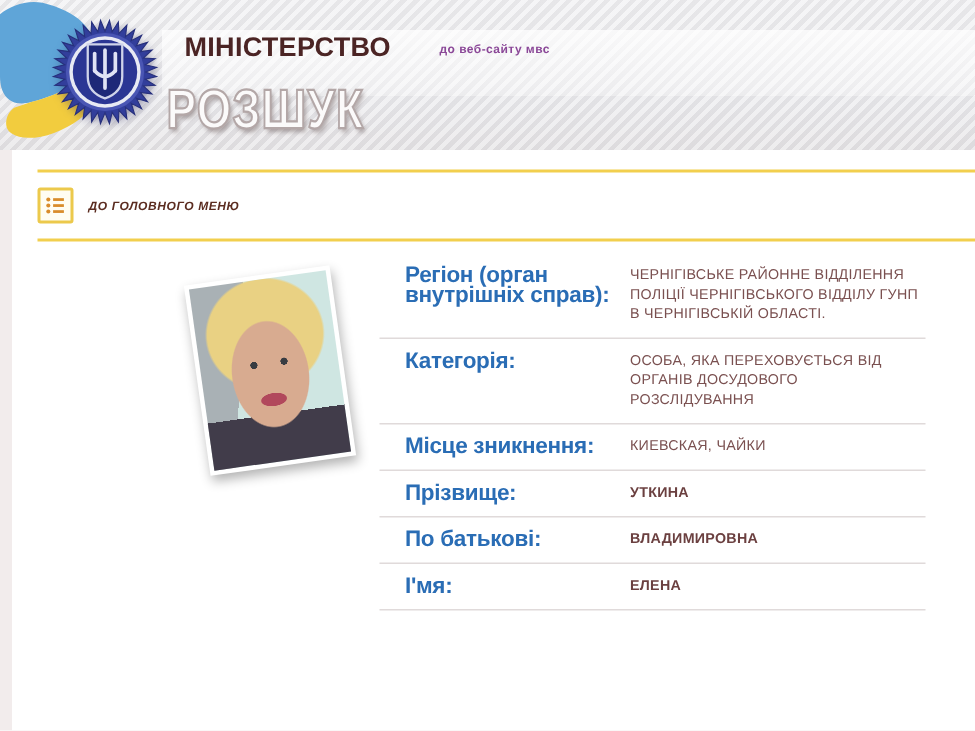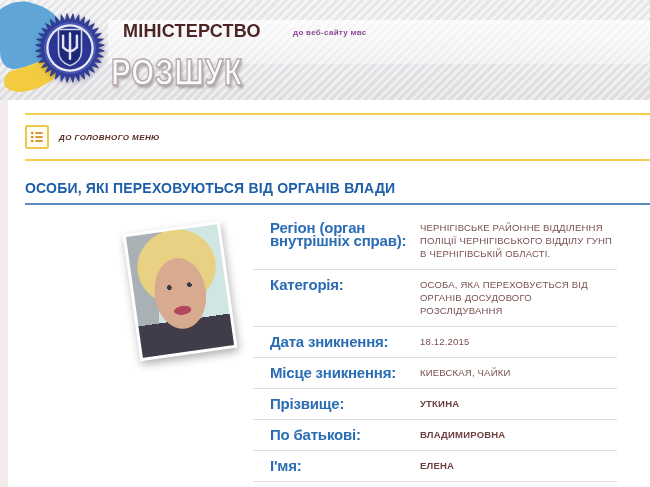--- a/index.html
+++ b/index.html
@@ -151,43 +151,38 @@
           <rect x="8" y="3.9" width="9" height="2.3" fill="#d98c2b"></rect>
           <rect x="8" y="8.9" width="9" height="2.3" fill="#d98c2b"></rect>
           <rect x="8" y="13.9" width="9" height="2.3" fill="#d98c2b"></rect>
         </svg>
       </button>
       <span class="menu-label">ДО ГОЛОВНОГО МЕНЮ</span>
     </div>
 
     <div class="yline"></div>
 
-    <h1 class="page-title">ОСОБИ, ЯКІ ПЕРЕХОВУЮТЬСЯ ВІД ОРГАНІВ ВЛАДИ</h1>
 
     <div class="record">
       <div class="photo-wrap">
         <div class="photo">
           <div class="portrait"></div>
         </div>
       </div>
       <div class="table" id="rows">
   <div class="row">
     <div class="cell label">Регіон (орган внутрішніх справ):</div>
     <div class="cell value">ЧЕРНІГІВСЬКЕ РАЙОННЕ ВІДДІЛЕННЯ ПОЛІЦІЇ ЧЕРНІГІВСЬКОГО ВІДДІЛУ ГУНП В ЧЕРНІГІВСЬКІЙ ОБЛАСТІ.</div>
   </div>
 
   <div class="row">
     <div class="cell label">Категорія:</div>
     <div class="cell value">ОСОБА, ЯКА ПЕРЕХОВУЄТЬСЯ ВІД ОРГАНІВ ДОСУДОВОГО РОЗСЛІДУВАННЯ</div>
   </div>
 
-  <div class="row">
-    <div class="cell label">Дата зникнення:</div>
-    <div class="cell value">18.12.2015</div>
-  </div>
 
   <div class="row">
     <div class="cell label">Місце зникнення:</div>
     <div class="cell value">КИЕВСКАЯ, ЧАЙКИ</div>
   </div>
 
   <div class="row">
     <div class="cell label">Прізвище:</div>
     <div class="cell value em">УТКИНА</div>
   </div>

